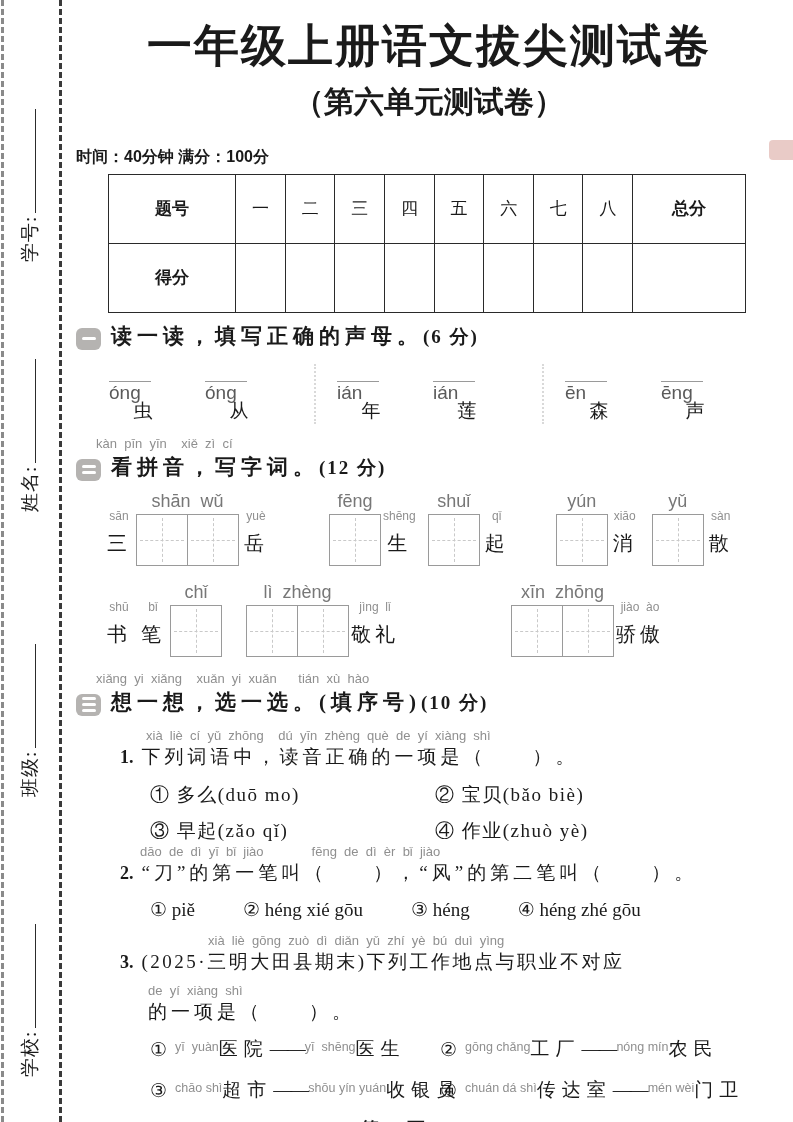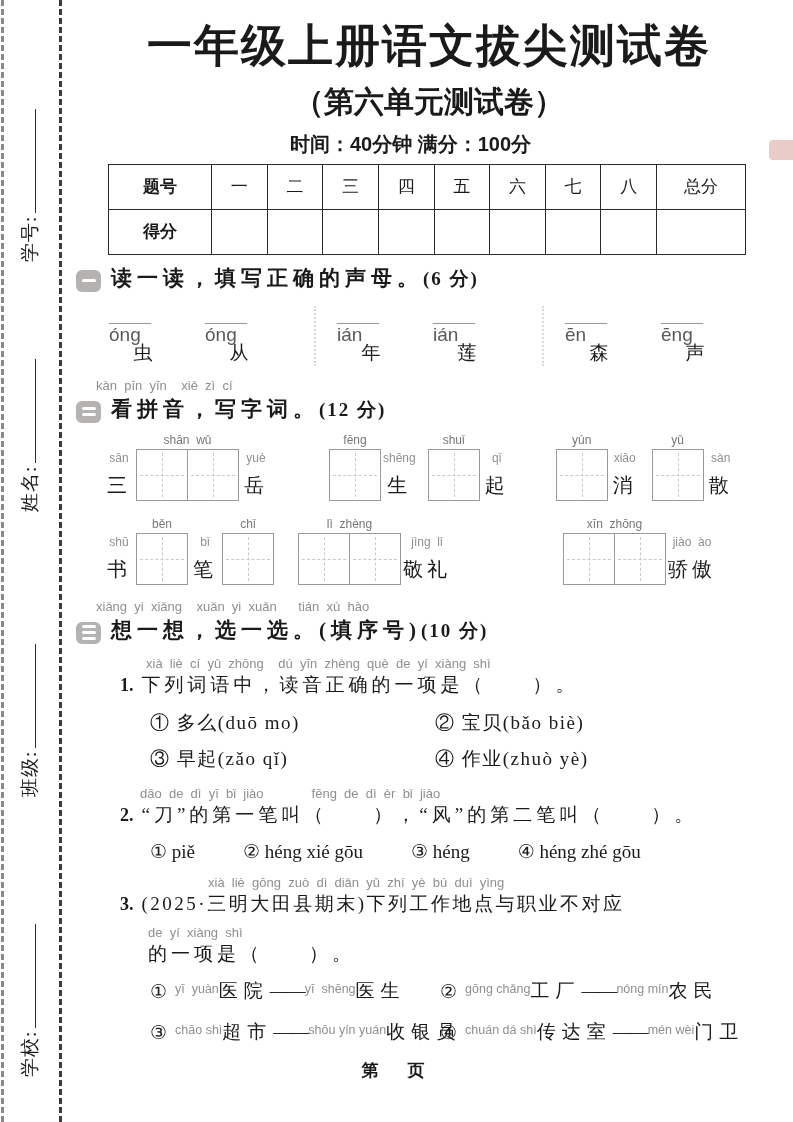--- a/index.html
+++ b/index.html
@@ -21,27 +21,27 @@
   }
   .mfield .mlbl{letter-spacing:1px;}
   .mfield .mline{display:inline-block;width:104px;height:1em;border-bottom:1.6px solid #2c2c2c;margin-left:3px;}
 
   .main{position:absolute;left:76px;top:0;width:706px;}
 
   .title{margin-top:20px;text-align:center;font-family:"Liberation Sans",sans-serif;
          font-weight:900;font-size:45px;letter-spacing:2px;line-height:1.15;}
   .subtitle{margin-top:10px;text-align:center;font-family:"Liberation Sans",sans-serif;
             font-weight:700;font-size:30px;}
-  .time{margin-top:8px;text-align:center;padding-right:37px;
-        font-family:"Liberation Sans",sans-serif;font-weight:700;font-size:20px;}
+  .time{margin-top:24px;text-align:left;padding-right:37px;
+        font-family:"Liberation Sans",sans-serif;font-weight:700;font-size:16px;}
 
   table.score-table{border-collapse:collapse;table-layout:fixed;width:638px;margin:6px 0 0 32px;}
-  table.score-table td{border:1.6px solid #2a2a2a;height:36px;text-align:center;font-size:17px;padding:4px;}
+  table.score-table td{border:1.6px solid #2a2a2a;height:36px;text-align:center;font-size:17px;padding:16px;}
   table.score-table td:first-child{width:94px;font-weight:600;}
-  table.score-table td:last-child{width:80px;font-weight:400;}
+  table.score-table td:last-child{width:80px;font-weight:700;}
 
   .sec-pinyin{color:#8f8f8f;font-family:"Liberation Sans",sans-serif;font-size:13px;
               white-space:pre;margin-left:20px;}
   .sec-head{display:flex;align-items:flex-end;margin-top:2px;}
   .badge{width:25px;height:22px;border-radius:6px;background:#b5b3b1;margin-right:10px;
          display:flex;flex-direction:column;justify-content:center;align-items:center;gap:3px;flex:0 0 auto;}
   .badge .bar{width:14px;height:3px;background:#fff;border-radius:1.5px;}
   .sec-title{font-size:21px;font-weight:700;letter-spacing:5px;}
   .sec-score{font-size:19px;font-weight:700;letter-spacing:2px;}
 
@@ -56,39 +56,39 @@
   .s1-hanzi{text-align:center;font-size:19px;margin-top:8px;width:70px;}
 
   
   .s2-row{display:flex;align-items:flex-start;margin:10px 0 0 26px;}
   .s2-row2{margin-top:16px;}
   .s2-group{display:flex;align-items:flex-start;}
   .side{display:flex;flex-direction:column;align-items:center;margin:18px 2px 0;min-width:30px;}
   .side .spy{font-size:12px;color:#8f8f8f;font-family:"Liberation Sans",sans-serif;white-space:pre;}
   .side .shz{font-size:20px;margin-top:7px;letter-spacing:4px;white-space:nowrap;}
   .gridwrap{display:flex;flex-direction:column;align-items:center;}
-  .grid-py{font-size:12px;color:#777;font-family:"Liberation Sans",sans-serif;white-space:pre;margin-bottom:2px;}
+  .grid-py{font-size:18px;color:#777;font-family:"Liberation Sans",sans-serif;white-space:pre;margin-bottom:2px;}
   .boxes{display:flex;}
   .wbox{width:52px;height:52px;border:1px solid #9a9a9a;position:relative;background:#fff;box-sizing:border-box;}
   .wbox + .wbox{margin-left:-1px;}
   .wbox::before{content:"";position:absolute;left:50%;top:3px;bottom:3px;border-left:1px dashed #c9c9c9;}
   .wbox::after{content:"";position:absolute;top:50%;left:3px;right:3px;border-top:1px dashed #c9c9c9;}
   .mr56{margin-right:56px}.mr10{margin-right:10px}.mr42{margin-right:42px}
   .mr24{margin-right:24px}.mr110{margin-right:110px}
 
   
   .q{margin-left:44px;}
   .q-py{color:#8f8f8f;font-family:"Liberation Sans",sans-serif;font-size:13px;white-space:pre;}
   .q-line{display:flex;align-items:baseline;margin-top:1px;}
   .q-num{font-weight:700;font-size:18px;margin-right:8px;flex:0 0 auto;}
   .q-text{font-size:19px;letter-spacing:4px;text-align:right;}
   .q-text.tight{letter-spacing:2.5px;}
   .q1-opts{display:grid;grid-template-columns:285px auto;row-gap:10px;margin:12px 0 0 30px;
            font-size:19px;letter-spacing:1.5px;}
-  .q2-pyrow{display:flex;margin-top:14px;}
+  .q2-pyrow{display:flex;}
   .q2-opts{display:flex;margin:12px 0 0 30px;font-size:19px;}
   .q2-opts span{margin-right:48px;white-space:nowrap;}
   .q3-opts{display:grid;grid-template-columns:290px auto;row-gap:12px;margin:8px 0 0 30px;}
   .q3opt{display:flex;align-items:flex-end;}
   .q3opt .onum{font-size:19px;margin-right:8px;padding-bottom:1px;}
   .pair{display:flex;align-items:center;}
   .pair .ppy{font-size:12.5px;color:#8f8f8f;font-family:"Liberation Sans",sans-serif;white-space:pre;}
   .pair .phz{font-size:19px;letter-spacing:6px;margin-top:3px;white-space:nowrap;}
   .dashline{font-size:19px;margin:0 1px;padding-bottom:2px;letter-spacing:-2px;white-space:nowrap;}
 
@@ -294,26 +294,20 @@
             </div>
         </div>
       </div>
 
       <div class="s2-row s2-row2">
         <div class="s2-group mr24">
           <div class="side">
               <span class="spy">shū</span>
               <span class="shz">书</span>
             </div>
-          <div class="gridwrap">
-              <div class="grid-py">běn</div>
-            <div class="boxes">
-                <div class="wbox"></div>
-              </div>
-            </div>
           <div class="side">
               <span class="spy">bǐ</span>
               <span class="shz">笔</span>
             </div>
           <div class="gridwrap">
               <div class="grid-py">chǐ</div>
             <div class="boxes">
                 <div class="wbox"></div>
               </div>
             </div>

